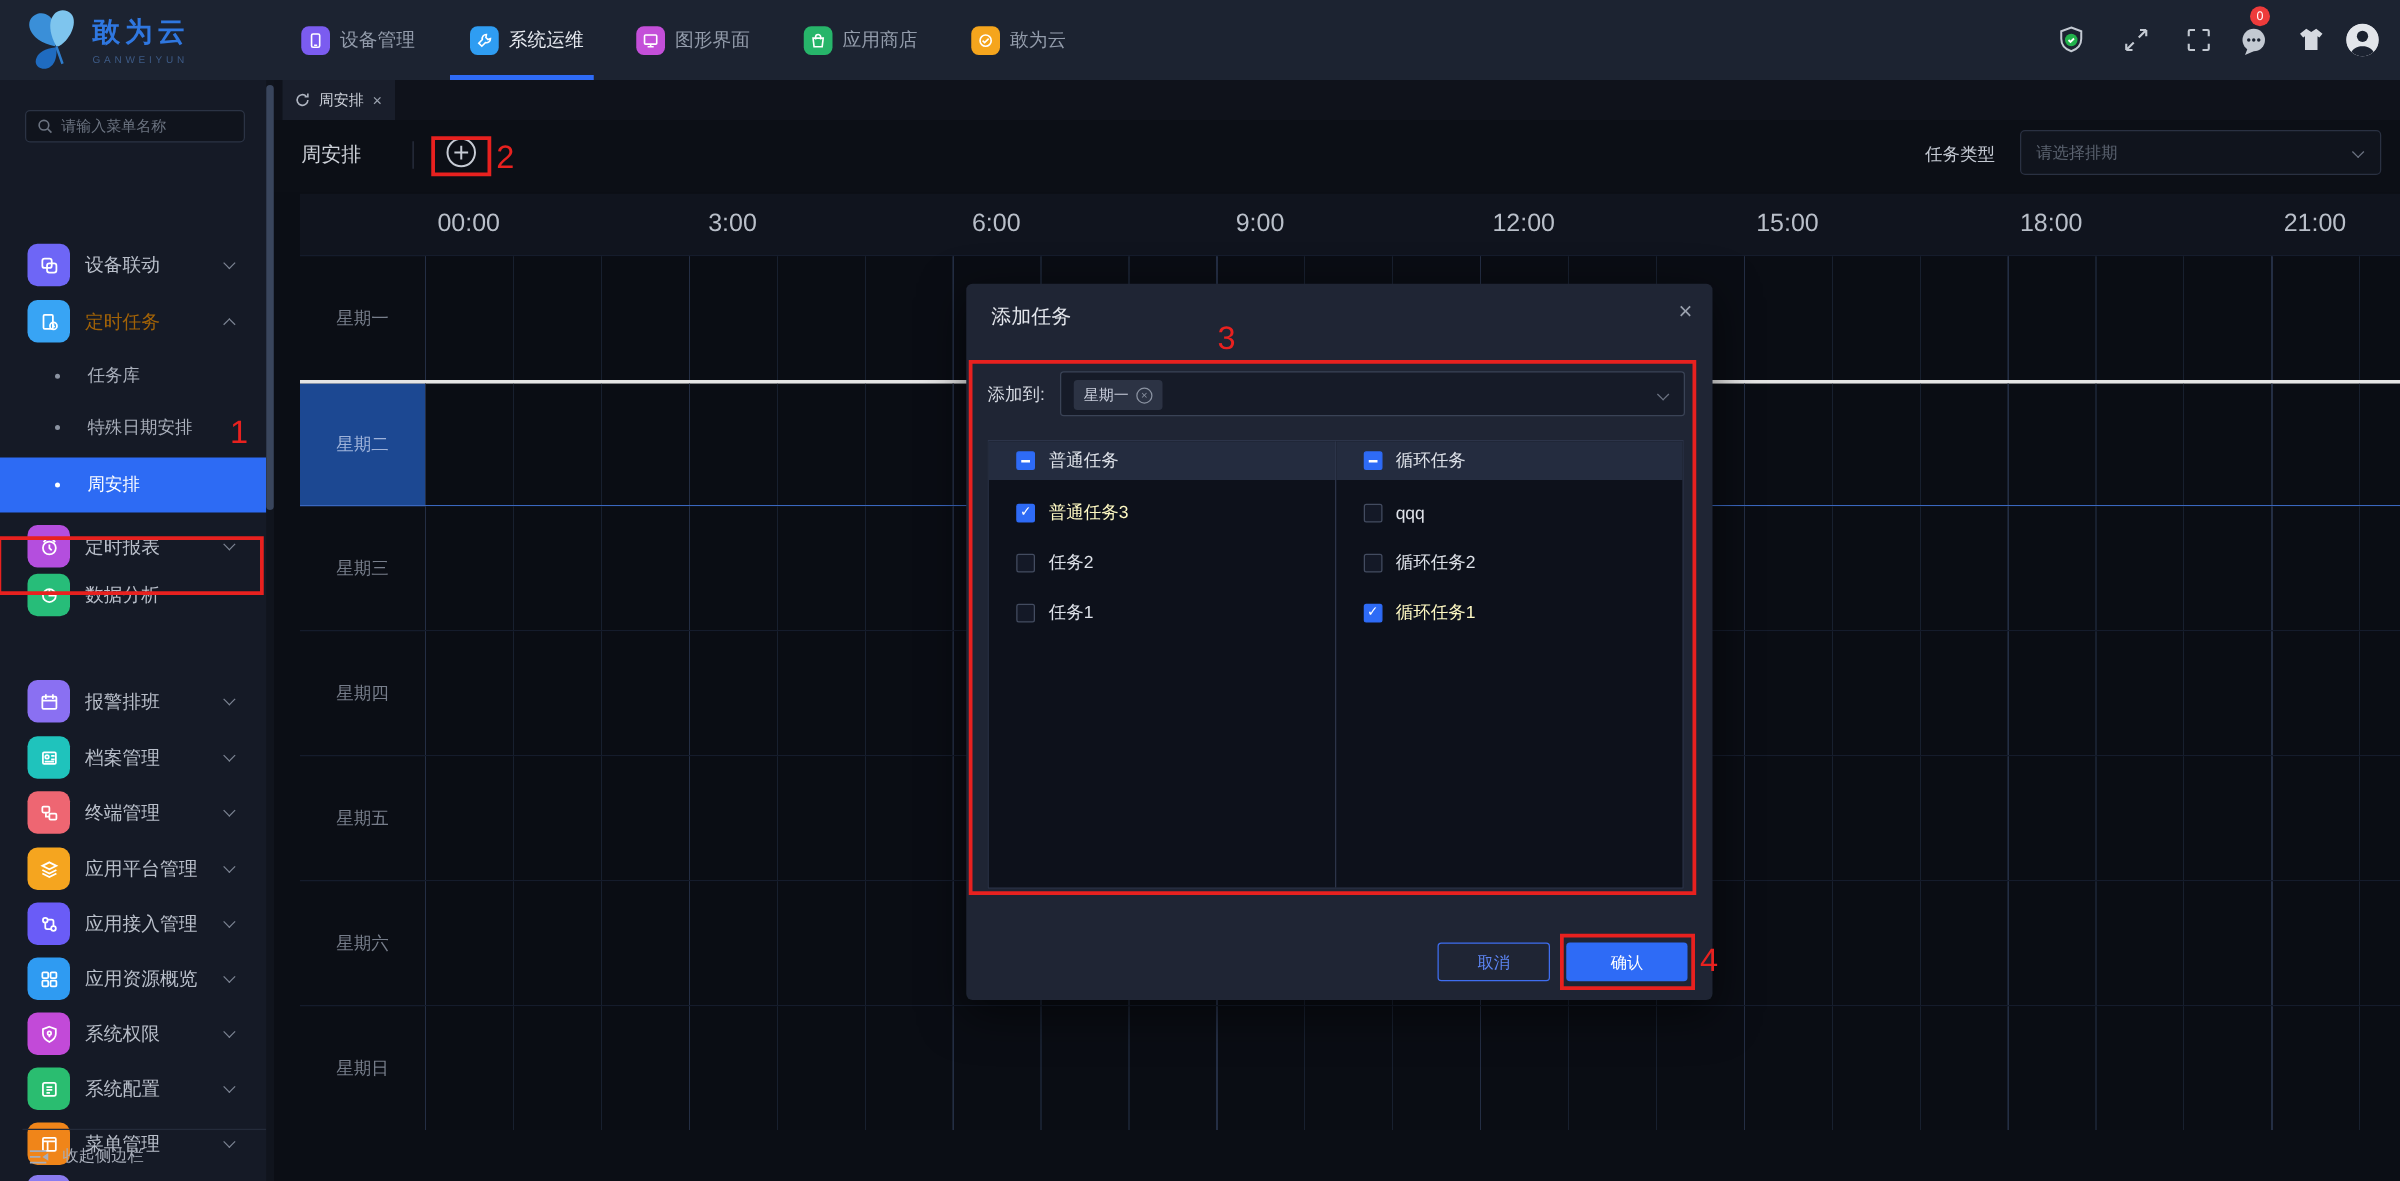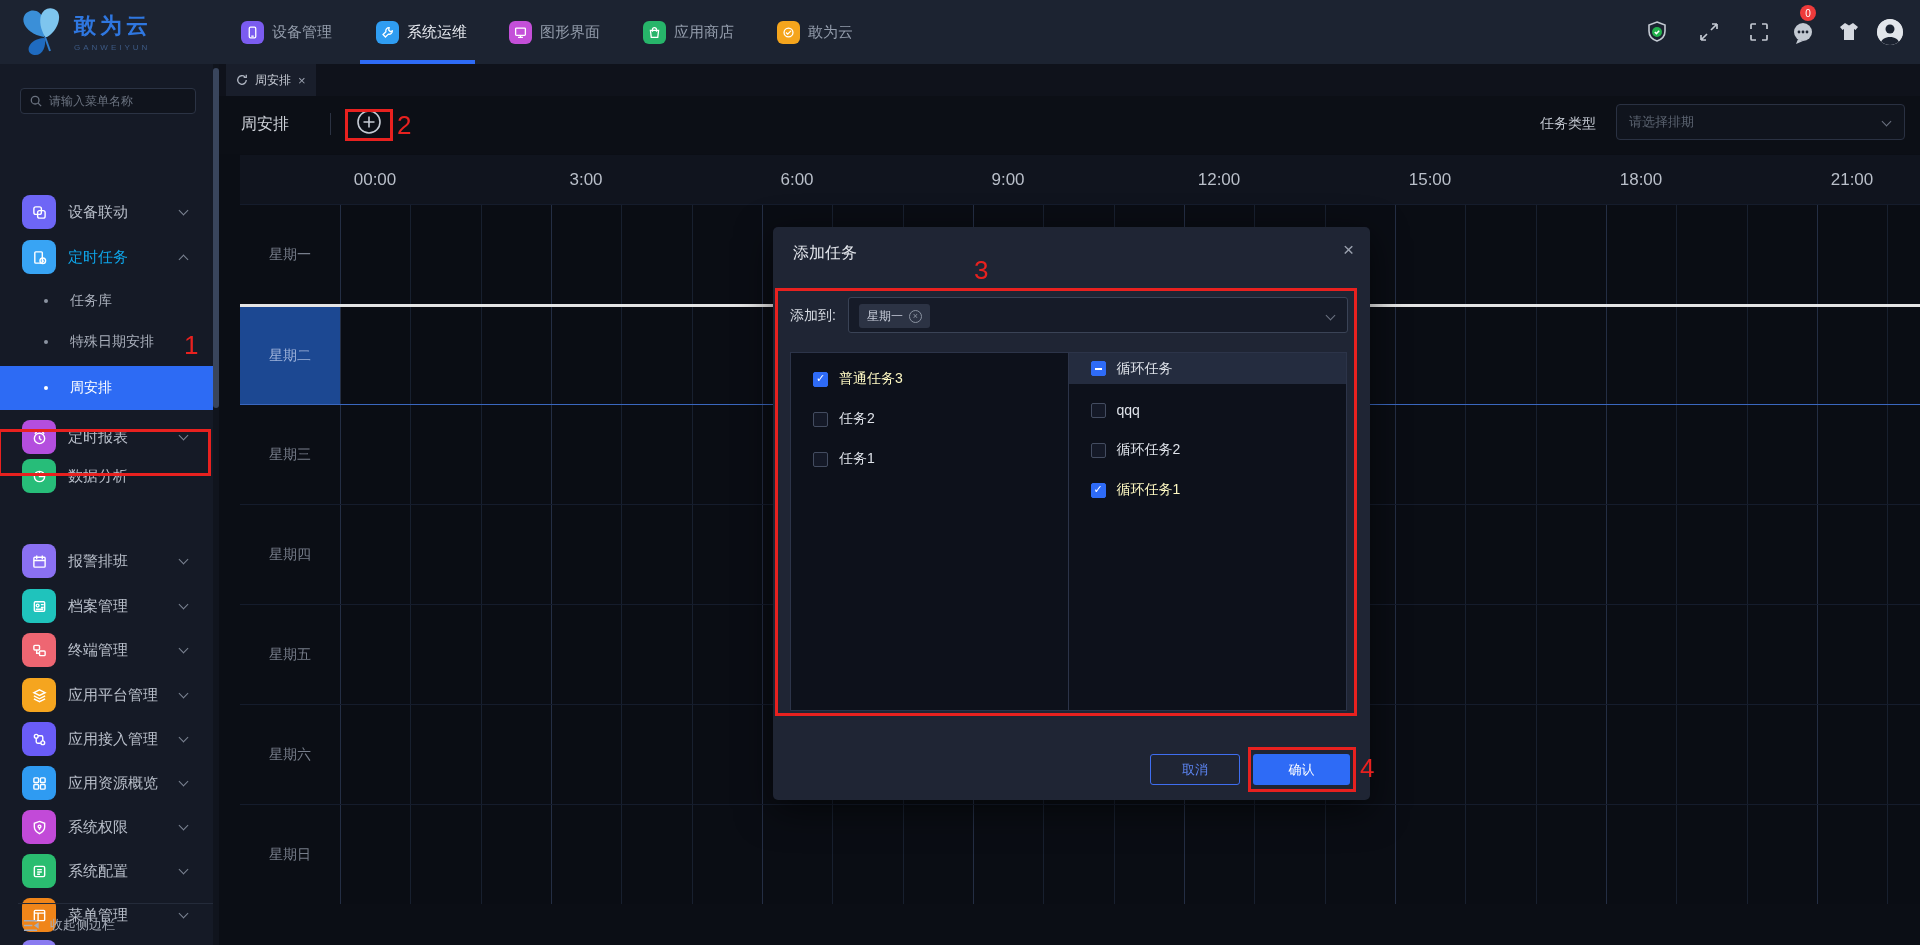--- a/index.html
+++ b/index.html
@@ -55,21 +55,21 @@
   .tb-divider { position:absolute; left:111px; top:17px; width:1px; height:22px; background:#2b3242; }
   .plus-btn { position:absolute; left:136px; top:12px; width:28px; height:28px; cursor:pointer; color:#c6cbd4; }
   .task-type-lbl { position:absolute; left:1321px; top:19px; font-size:14px; color:#c3c8d1; }
   .tt-select { position:absolute; left:1397px; top:8px; width:289px; height:36px; background:#10141d; border:1px solid #2a3142; border-radius:4px; display:flex; align-items:center; padding:0 12px; cursor:pointer; }
   .tt-select .ph { font-size:13px; color:#5b6370; }
   .sel-chev { position:absolute; right:14px; top:13px; width:7px; height:7px; border-right:1.5px solid #6c7382; border-bottom:1.5px solid #6c7382; transform:rotate(45deg); }
 
   
   .schedule { position:absolute; left:240px; top:155px; width:1680px; height:750px; z-index:1; }
   .time-head { position:absolute; left:0; top:0; width:1680px; height:49px; background:#10141e; }
-  .time-lbl { position:absolute; top:0; width:60px; height:49px; line-height:49px; text-align:center; font-size:17px; color:#b9bfc9; }
+  .time-lbl { position:absolute; top:0; width:60px; height:49px; line-height:49px; text-align:center; font-size:20px; color:#b9bfc9; }
   .t0{left:105px}.t1{left:316px}.t2{left:527px}.t3{left:738px}.t4{left:949px}.t5{left:1160px}.t6{left:1371px}.t7{left:1582px}
   .srow { position:absolute; left:0; width:1680px; height:100px; border-top:1px solid #151c2c; }
   .r0{top:49px}.r1{top:149px}.r2{top:249px}.r3{top:349px}.r4{top:449px}.r5{top:549px}.r6{top:649px}
   .day-cell { position:absolute; left:0; top:0; width:100px; height:100%; display:flex; align-items:center; justify-content:center; font-size:14px; color:#777e8b; }
   .cells { position:absolute; left:100px; right:0; top:0; bottom:0; cursor:cell;
     background-image:
       repeating-linear-gradient(90deg,#242e44 0 1px,transparent 1px 211px),
       repeating-linear-gradient(90deg,#18202f 0 1px,transparent 1px 70.33px);
     background-color:#0a0d14; }
   .srow[data-active="true"] { border-top:3px solid #e5e5e5; }
@@ -231,21 +231,21 @@
       <span class="chev"></span>
   </div>
   <div class="sb-item" style="top:175px">
     <span class="sb-ic" style="background: rgb(56, 164, 244);">
         <svg width="15" height="15" viewBox="0 0 16 16" fill="none" stroke="#fff" stroke-width="1.5">
           <rect x="3" y="2" width="8" height="12" rx="1"></rect>
           <circle cx="11.5" cy="11.5" r="3"></circle>
           <path d="M11.5 10v1.5l1 1"></path>
         </svg>
       </span>
-    <span class="sb-lbl" style="color:#0ea5e9">定时任务</span>
+    <span class="sb-lbl" style="color:#a16207">定时任务</span>
       <span class="chev up"></span>
   </div>
   <div class="sb-item sb-sub" style="top:219px">
     <span class="dot"></span>
       <span class="sb-lbl">任务库</span>
   </div>
   <div class="sb-item sb-sub" style="top:260px">
     <span class="dot"></span>
       <span class="sb-lbl">特殊日期安排</span>
   </div>
@@ -467,20 +467,24 @@
   <div class="addto-select">
     <span class="tag">
       <span class="tag-lbl">星期一</span>
       <span class="tag-x">×</span>
     </span>
     <span class="sel-chev"></span>
   </div>
 
   <div class="tlist">
     <div class="tcol">
+      <div class="tcol-head" data-state="indeterminate">
+        <span class="cb"></span>
+        <span class="titem-lbl">普通任务</span>
+      </div>
       <div class="tcol-body">
         <div class="titem" data-state="checked">
           <span class="cb"></span>
           <span class="titem-lbl">普通任务3</span>
         </div>
         <div class="titem" data-state="unchecked">
           <span class="cb"></span>
           <span class="titem-lbl">任务2</span>
         </div>
         <div class="titem" data-state="unchecked">

